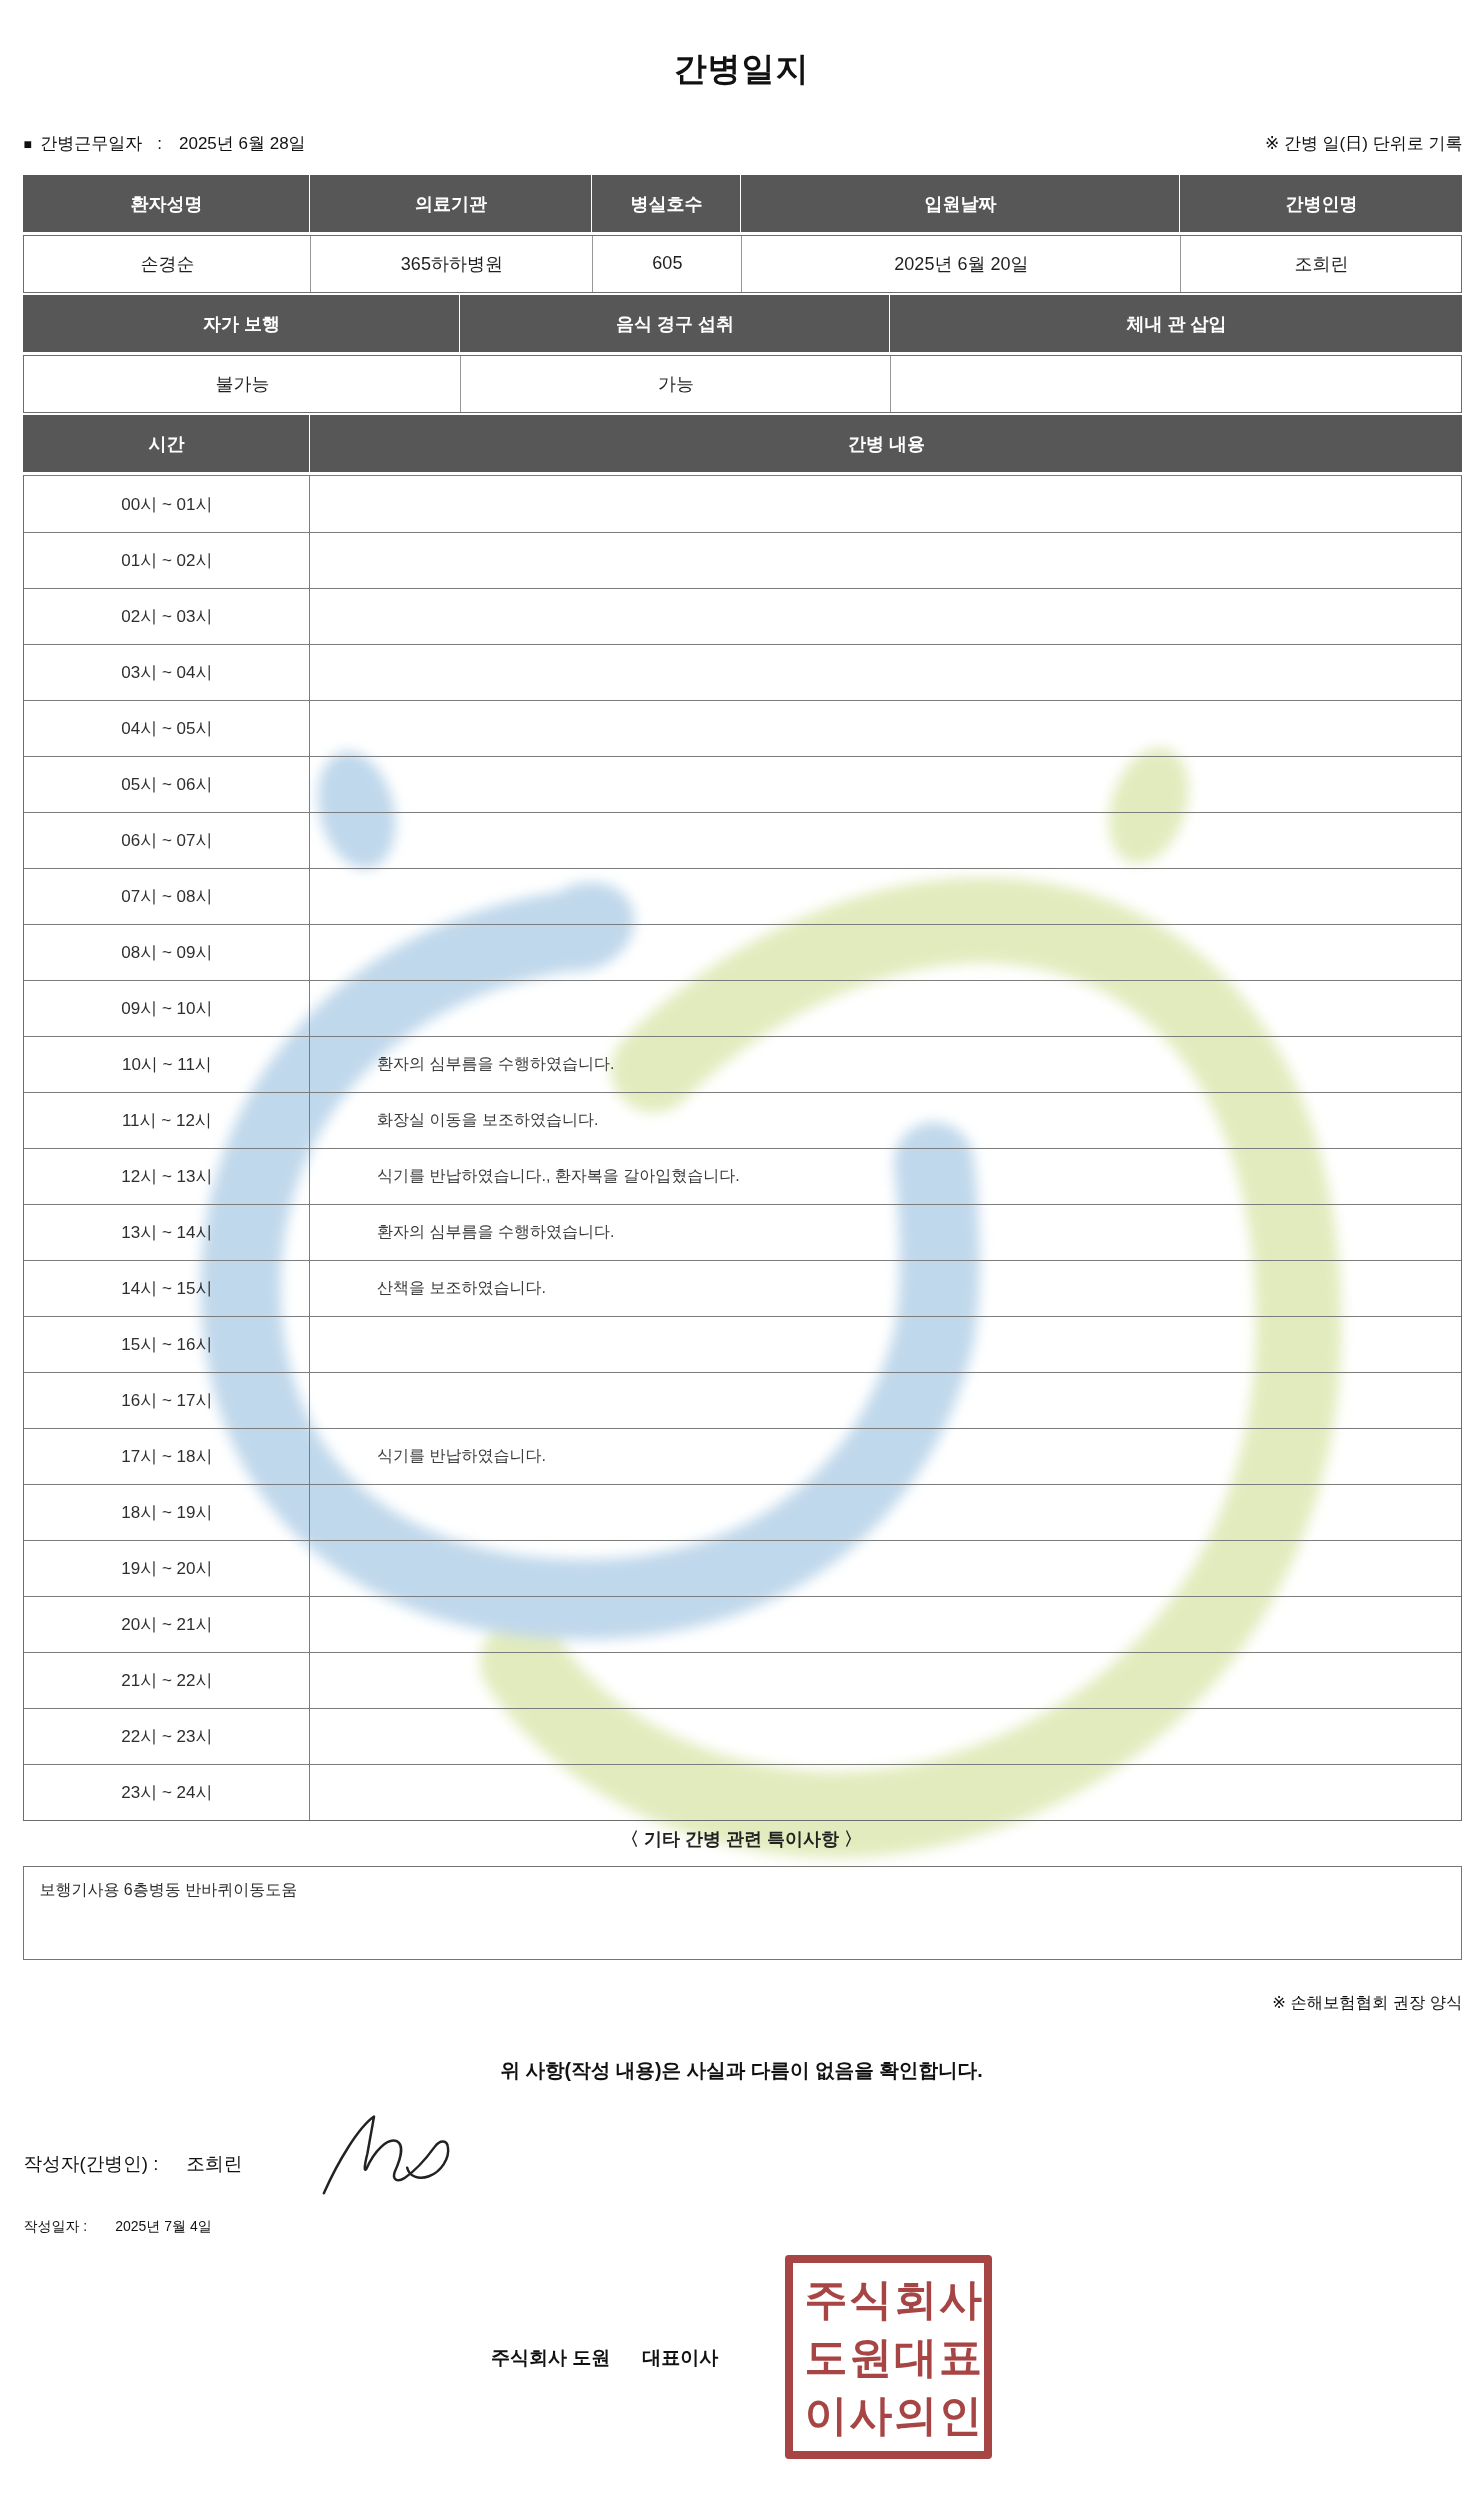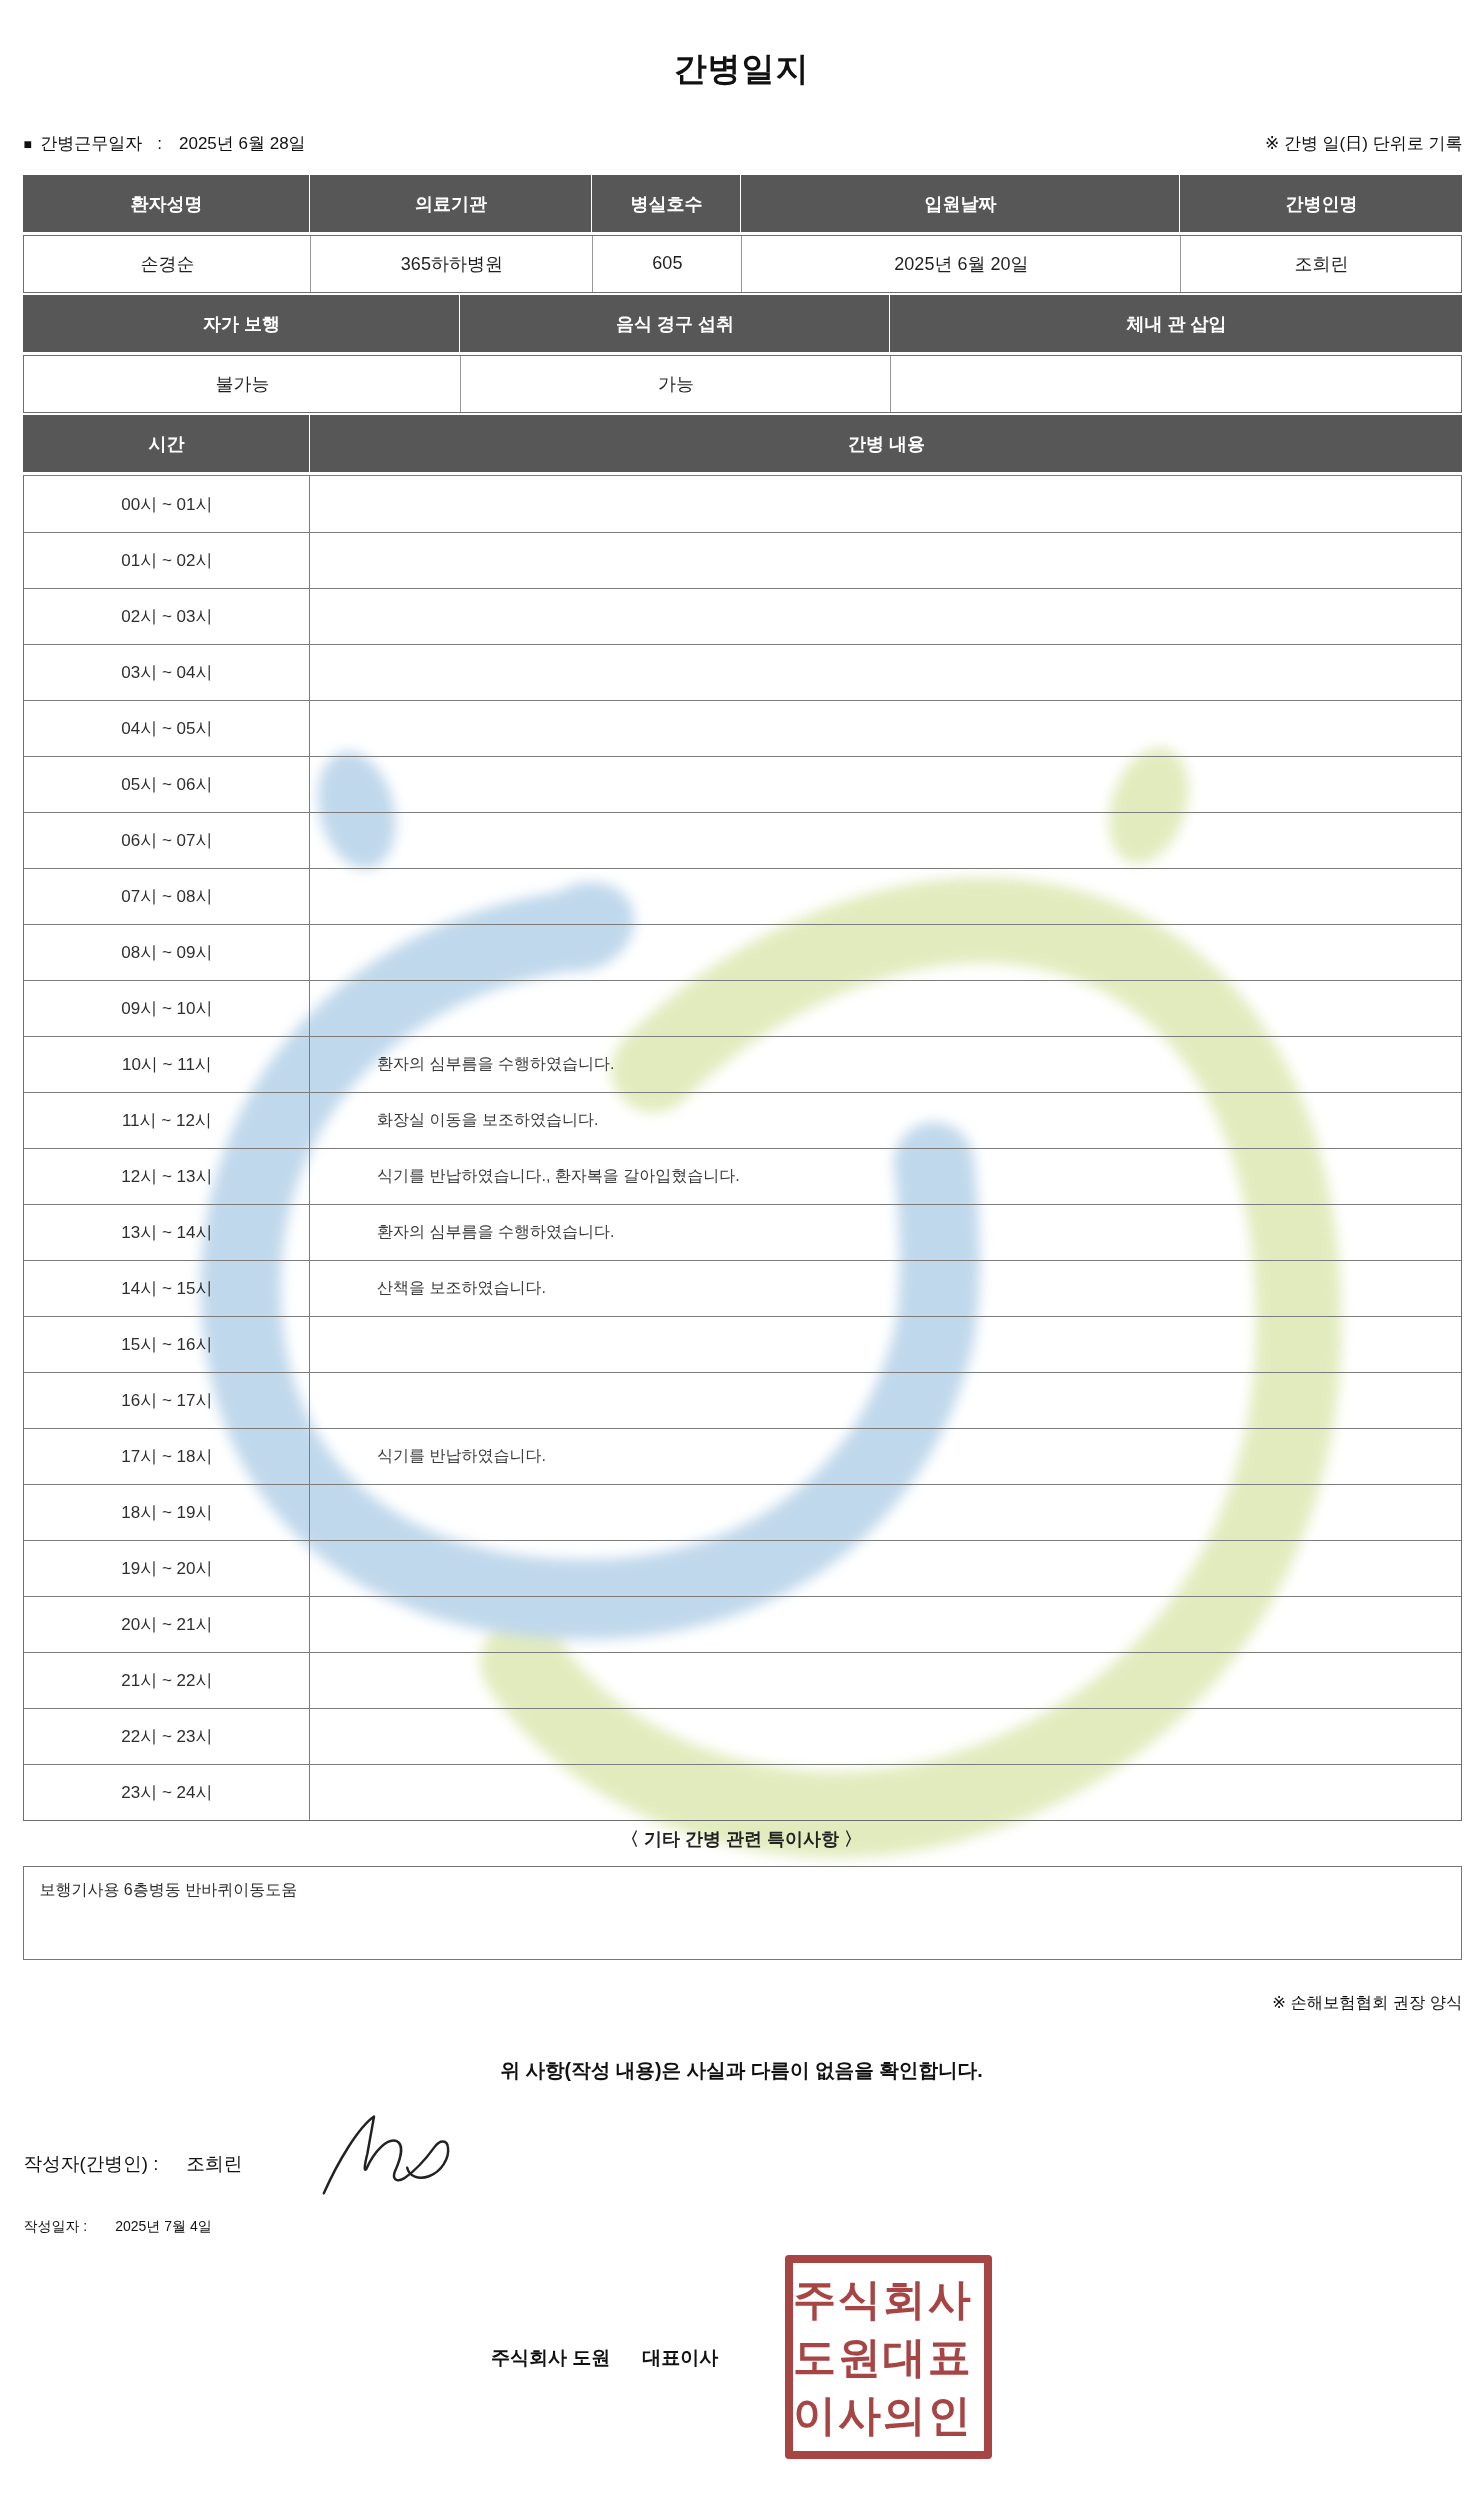--- a/index.html
+++ b/index.html
@@ -54,21 +54,21 @@
   .writer-line{top:2151px;left:23.4px;display:flex;align-items:center;font-size:18.7px;color:#111;}
   .writer-name{margin-left:28px;}
   .signature{top:2113px;left:321px;width:161px;height:82px;}
   .date-line{top:2218px;left:23.4px;display:flex;align-items:flex-start;font-size:14px;color:#111;}
   .date-value{margin-left:28px;}
 
   .company-line{top:2345px;left:491px;display:flex;align-items:flex-end;font-size:19px;
                 font-weight:700;color:#111;}
   .ceo-label{margin-left:32px;}
   .stamp{top:2255px;left:785px;width:207px;height:204px;border:8.4px solid var(--stamp);
-         border-radius:3.7px;display:flex;flex-direction:column;align-items:flex-start;justify-content:center;
+         border-radius:3.7px;display:flex;flex-direction:column;align-items:flex-end;justify-content:center;
          color:var(--stamp);font-weight:700;font-size:43px;line-height:58px;letter-spacing:1.9px;
          opacity:0.92;}
 </style>
 </head>
 <body>
 
 <div class="page">
 
   <svg class="wm" viewBox="0 0 1588 2676" aria-hidden="true">
     <defs>

